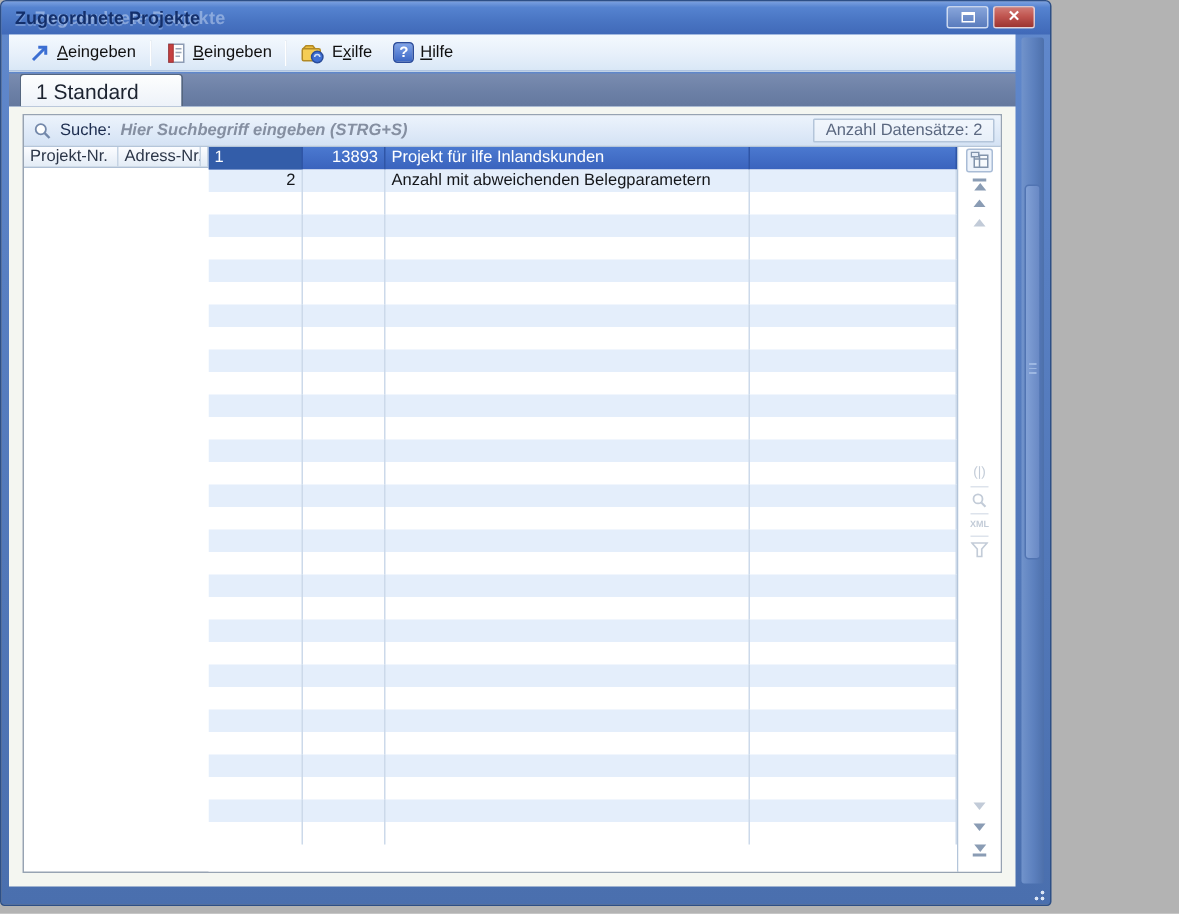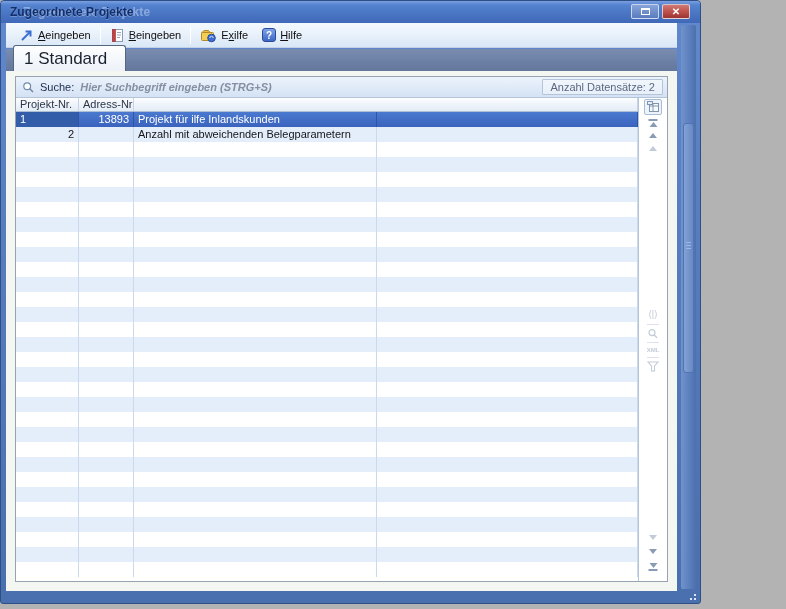--- a/index.html
+++ b/index.html
@@ -37,43 +37,43 @@
   .tb-sep { width:1px; height:17px; background:#b6c5d9; border-right:1px solid #ffffff; margin:0 2px; }
   .help-badge { width:14px; height:14px; border-radius:3px; border:1px solid #2b4c9b;
                 background:linear-gradient(180deg,#7fa3e8,#3c67c4); color:#fff; font-size:10px;
                 font-weight:bold; display:flex; align-items:center; justify-content:center; }
 
   
   .tabband { position:absolute; left:5px; right:23px; top:48px; height:22px;
              background:linear-gradient(180deg,#7a8cb0 0%,#6b7fa5 60%,#64789e 100%);
              display:flex; align-items:flex-end; padding-left:7px; }
   .tab { background:linear-gradient(180deg,#fdfefe,#edf2f9); border:1px solid #55667f;
-         border-bottom:none; border-radius:3px 3px 0 0; font-size:17px; color:#1c2330;
-         padding:3px 18px 2px 10px; }
+         border-bottom:none; border-radius:3px 3px 0 0; font-size:14px; color:#1c2330;
+         padding:3px 28px 2px 10px; }
 
   
   .panel { position:absolute; left:5px; right:23px; top:70px; bottom:12px;
            background:#f4f6f1; }
   .inner-box { position:absolute; left:9px; right:9px; top:5px; bottom:9px;
                background:#ffffff; border:1px solid #97a3b2; display:flex; flex-direction:column; }
 
   
   .searchbar { height:21px; flex:none; display:flex; align-items:center;
                background:linear-gradient(180deg,#ecf3fc 0%,#dfeaf8 55%,#d4e2f4 100%);
                border-bottom:1px solid #b4c5da; padding:0 3px 0 6px; }
   .search-label { font-size:11px; font-weight:normal; color:#1c2c4e; margin:0 6px 0 5px; }
   .search-input { flex:1; border:none; background:transparent; outline:none;
                   font-family:"Liberation Sans",sans-serif; font-size:11px; font-style:italic; color:#707b8e;font-weight:bold; }
   .search-input::placeholder { color:#858fa1; font-style:italic; opacity:1; }
   .records-box { flex:none; font-size:11px; color:#5b6880; background:rgba(255,255,255,0.4);
                  border:1px solid #b4c5da; border-radius:1px; padding:1px 7px; margin:1px 1px; }
 
   
   .content { flex:1; display:flex; min-height:0; }
-  .table-wrap { flex:1; display:flex; flex-direction:column; border-right:1px solid #b4c5da; min-width:0; }
+  .table-wrap { flex:1; display:flex; flex-direction:row; border-right:1px solid #b4c5da; min-width:0; }
   .thead { height:14px; flex:none; display:flex;
            background:linear-gradient(180deg,#fcfdff 0%,#eef3fa 55%,#e3ecf6 100%);
            border-bottom:1px solid #aebfd4; }
   .th { font-size:11px; color:#2c3648; line-height:13px; padding-left:4px;
         border-right:1px solid #c6d4e4; overflow:hidden; white-space:nowrap; }
   .c1 { width:63px; flex:none; }
   .c2 { width:55px; flex:none; }
   .c3 { width:243px; flex:none; }
   .c4 { flex:1; min-width:0; }
   .tbody { flex:1; overflow:hidden; background:#fff; }

